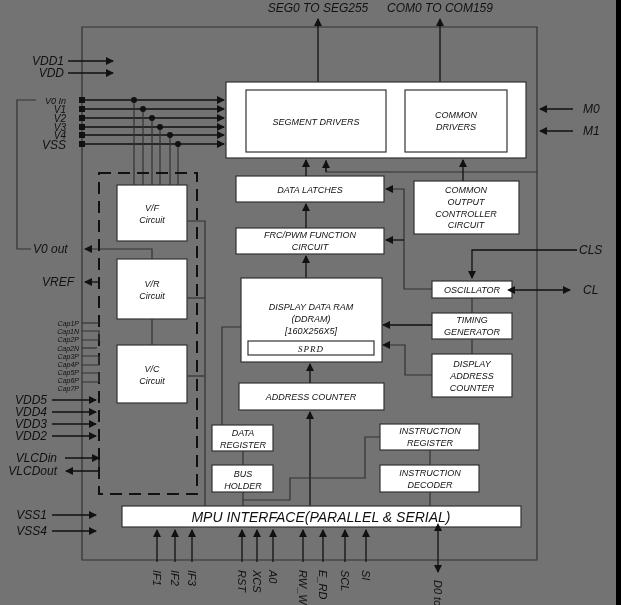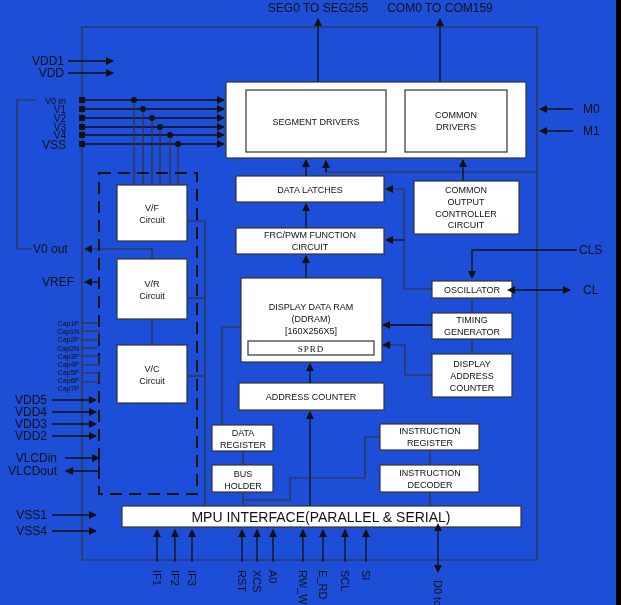--- a/index.html
+++ b/index.html
@@ -1,16 +1,16 @@
 <!DOCTYPE html>
 <html><head>
 <meta charset="utf-8">
 <style>
   html, body { margin: 0; padding: 0; background: #000; }
-  #canvas { position: relative; width: 621px; height: 605px; background: #1d4ed8; overflow: hidden; }
+  #canvas { position: relative; width: 621px; height: 605px; background: #737373; overflow: hidden; font-style: italic; }
   svg { position: absolute; left: 0; top: 0; }
   .lbl { font-family: "Liberation Sans", sans-serif; fill: #111; }
   .blk { fill: #fff; stroke: #333; stroke-width: 1.2; }
   .ln { stroke: #333; stroke-width: 1.2; fill: none; }
   .lnb { stroke: #111; stroke-width: 1.3; fill: none; }
 </style>
 </head>
 <body>
 
 <div id="canvas">

